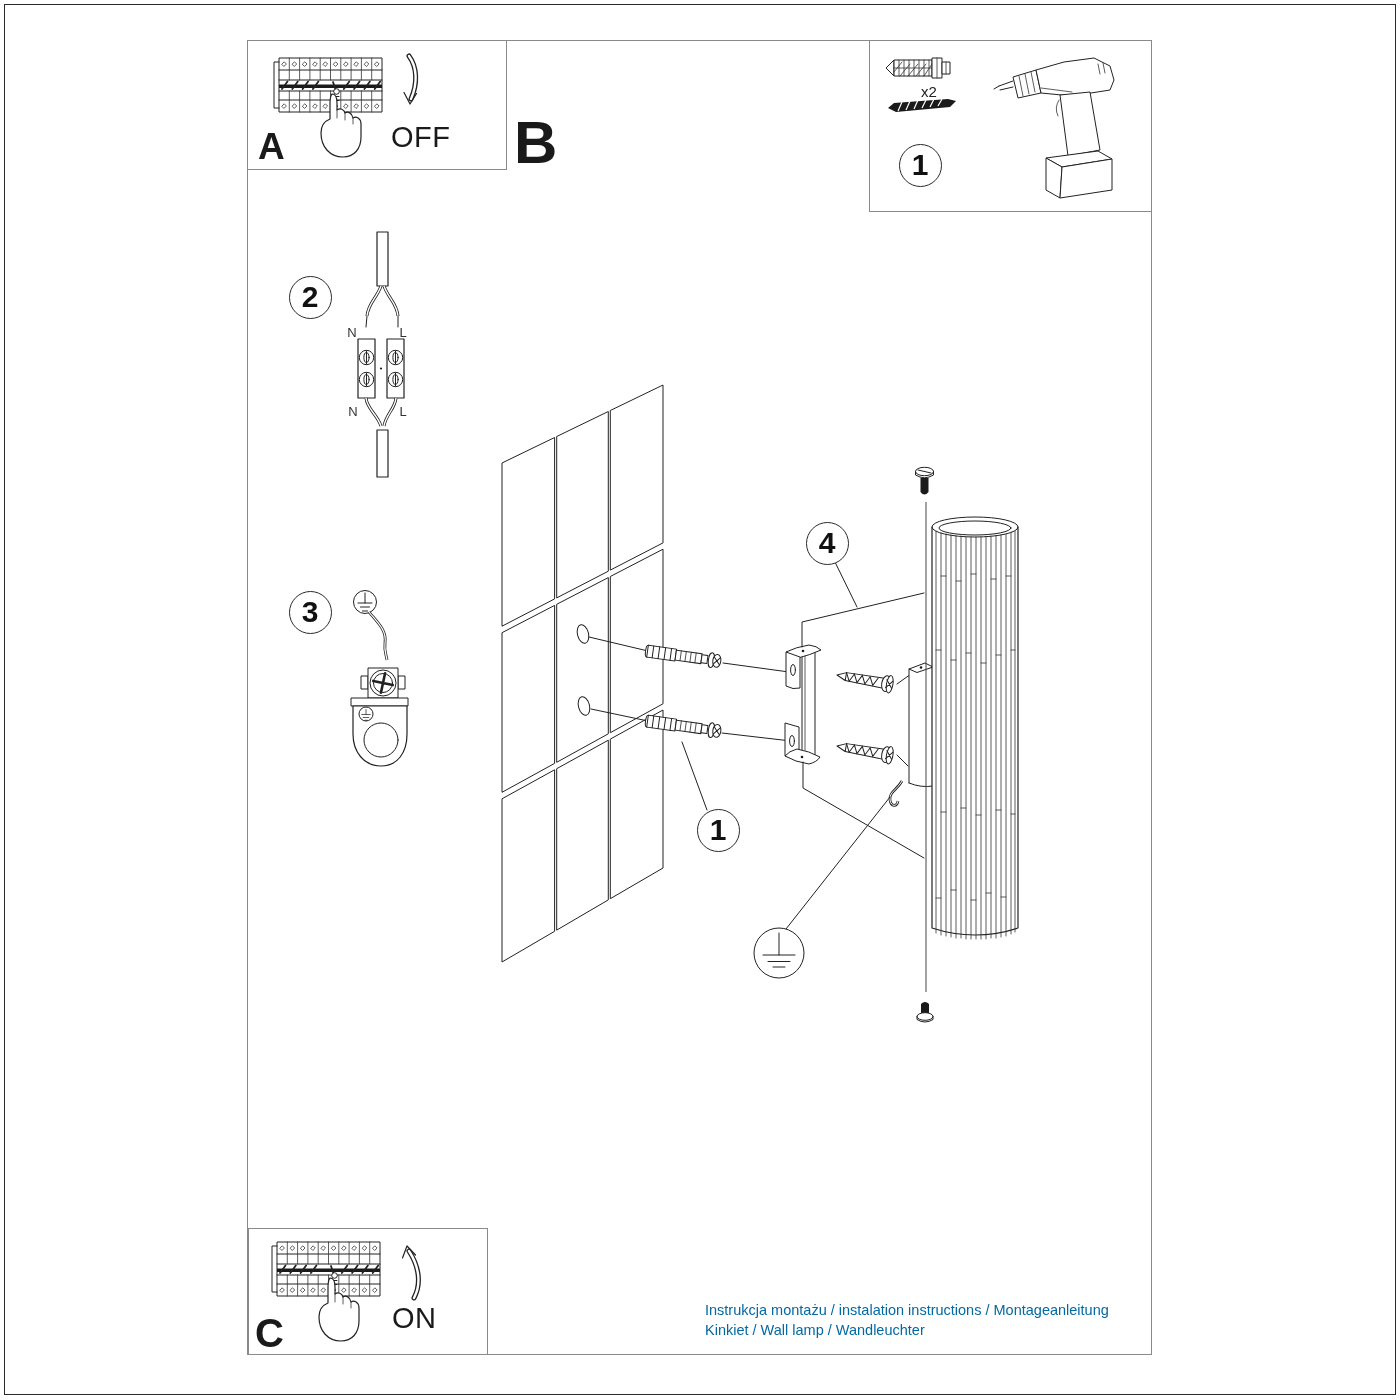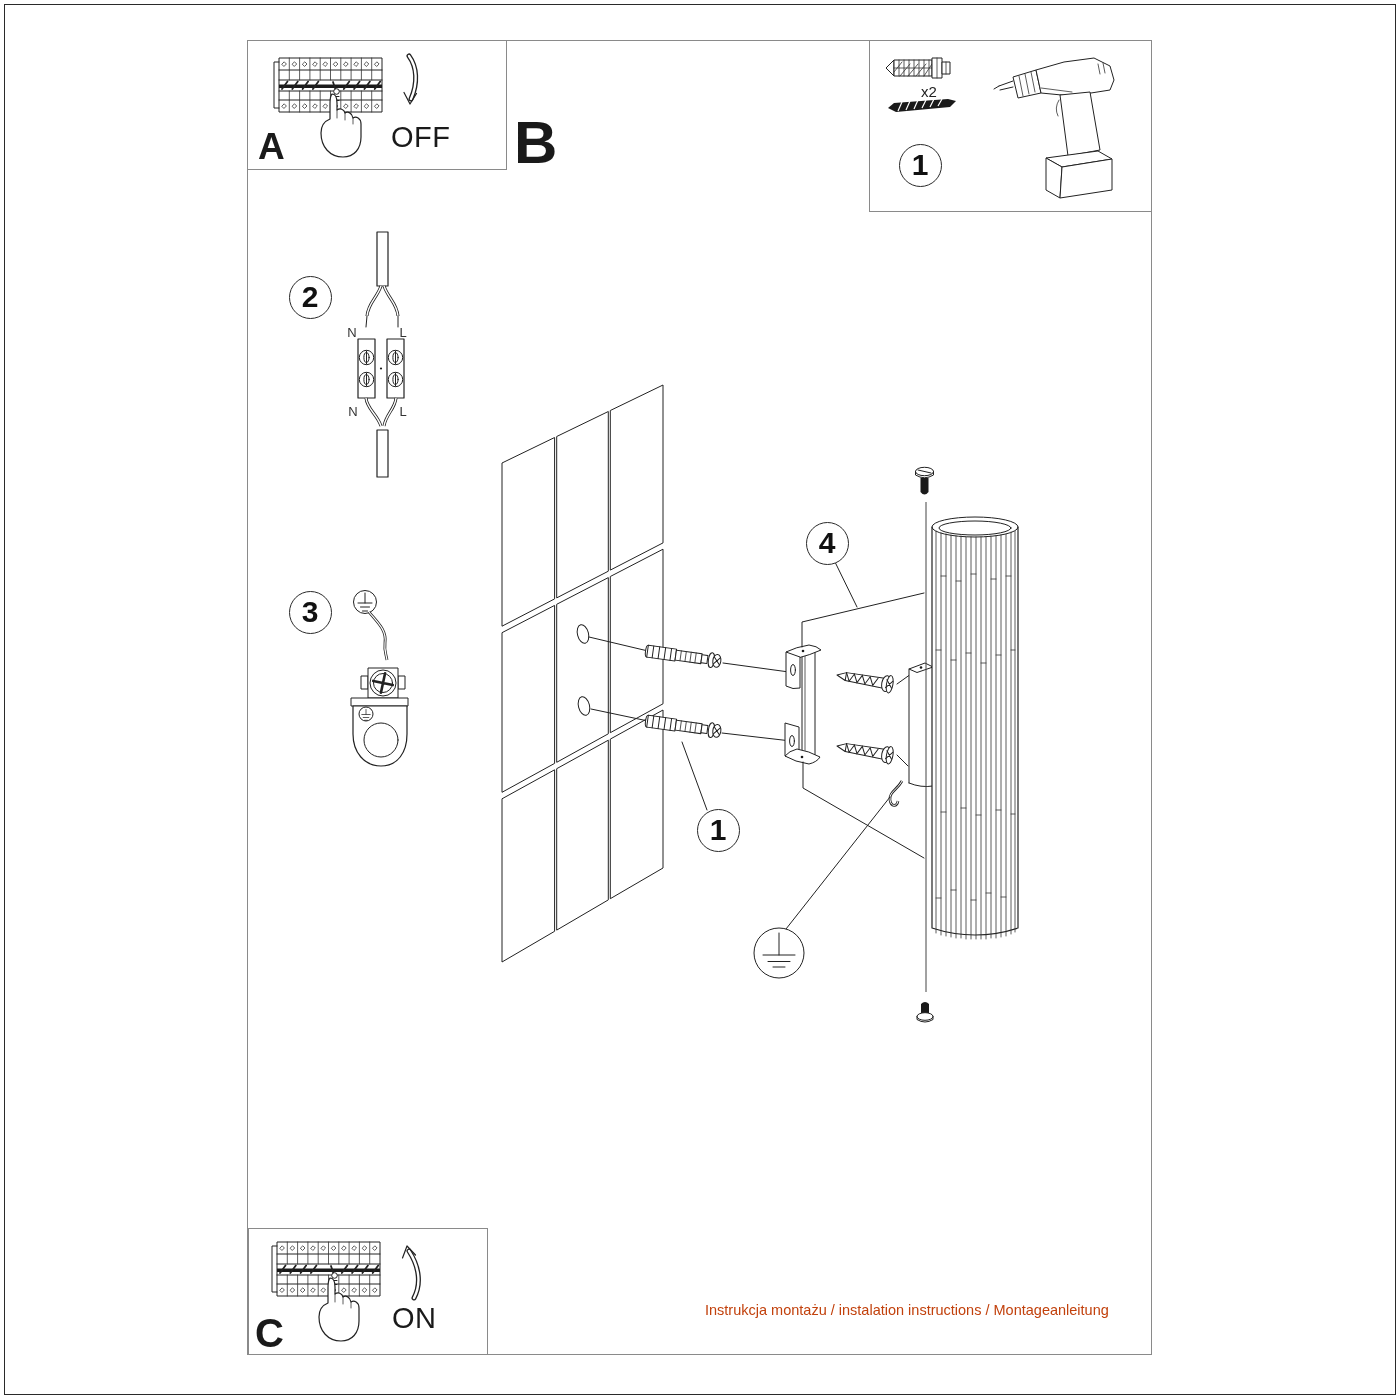--- a/index.html
+++ b/index.html
@@ -14,21 +14,21 @@
   #parts-box { left:869px; top:40px; width:283px; height:172px; border:1.5px solid #8a8a8a; box-sizing:border-box; background:#fff; }
   #panel-c-box { left:248px; top:1228px; width:240px; height:127px; border:1.5px solid #8a8a8a; box-sizing:border-box; background:#fff; }
   .big-letter { font-weight:bold; color:#1a1a1a; line-height:1; }
   #label-b { left:514px; top:113px; font-size:60px; }
   .callout {
     width:43px; height:43px; border:1.8px solid #2a2a2a; border-radius:50%;
     background:#fff; display:flex; align-items:center; justify-content:center;
     font-size:30px; font-weight:bold; color:#111; box-sizing:border-box;
   }
   #footer {
-    left:705px; top:1301px; width:450px; font-size:14.5px; line-height:19.5px; color:#c2410c;
+    left:705px; top:1301px; width:450px; font-size:14.5px; line-height:19.5px; color:#0369a1;
   }
   svg { position:absolute; overflow:visible; }
   svg text { font-family:"Liberation Sans", sans-serif; }
   .ln  { fill:none; stroke:#222; stroke-width:1.2; stroke-linecap:round; stroke-linejoin:round; }
   .ln1 { fill:none; stroke:#222; stroke-width:1; stroke-linecap:round; }
   .thin{ fill:none; stroke:#333; stroke-width:0.8; stroke-linecap:round; }
   .fw  { fill:#fff; stroke:#222; stroke-width:1.2; stroke-linejoin:round; }
   .fw1 { fill:#fff; stroke:#222; stroke-width:1; stroke-linejoin:round; }
   .dk  { fill:#1a1a1a; stroke:none; }
   .wov { fill:none; stroke:#fff; stroke-width:2.4; stroke-linecap:round; }
@@ -301,15 +301,16 @@
   </svg>
 
   <div class="abs callout" style="left:898.5px;top:143.5px;">1</div>
   <div class="abs callout" style="left:288.5px;top:275.5px;">2</div>
   <div class="abs callout" style="left:288.5px;top:590.5px;">3</div>
   <div class="abs callout" style="left:805.5px;top:521.5px;">4</div>
   <div class="abs callout" style="left:696.5px;top:808.5px;">1</div>
 
   <div class="abs" id="footer">
     <div>Instrukcja montażu / instalation instructions / Montageanleitung</div>
+    <div>Kinkiet / Wall lamp / Wandleuchter</div>
   </div>
 
 </div>
 
 </body></html>

